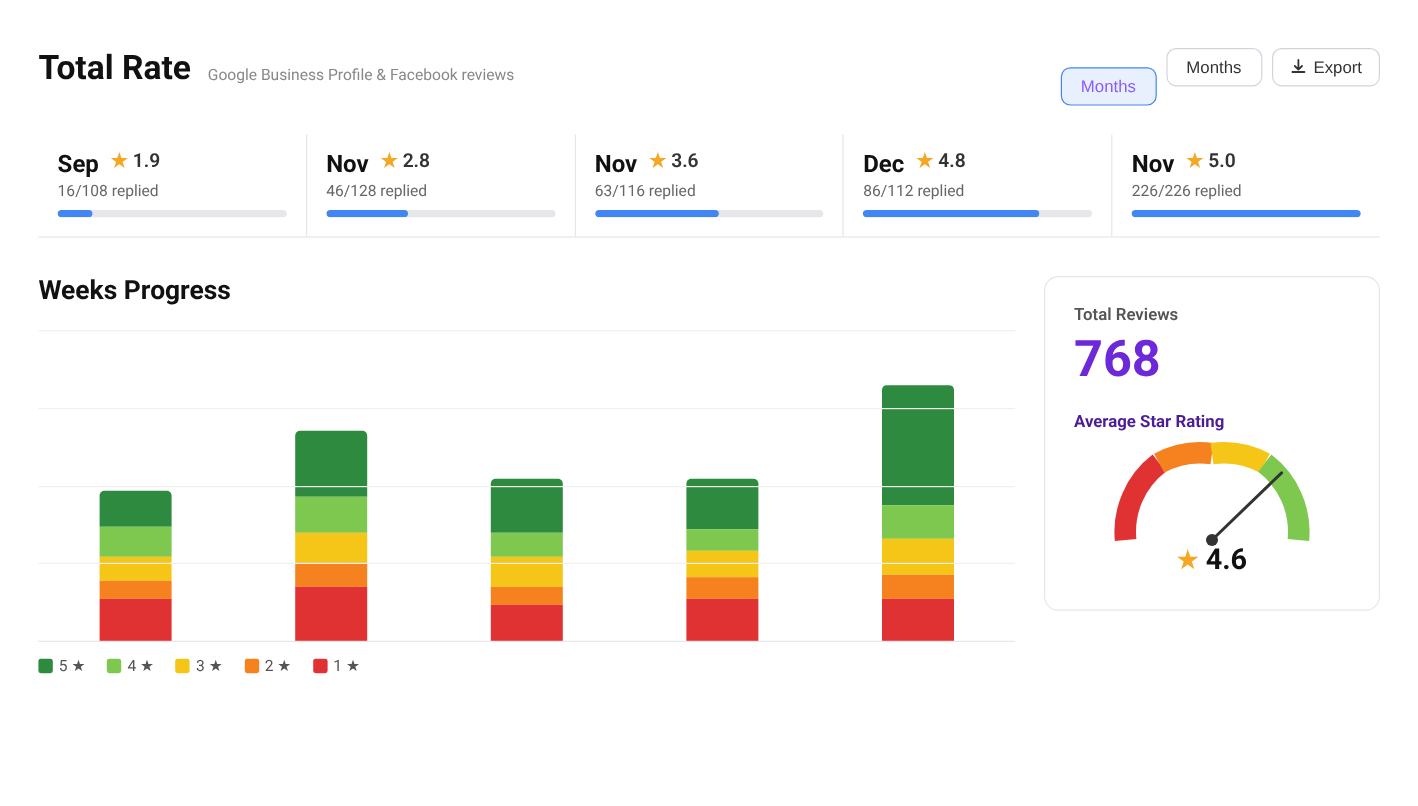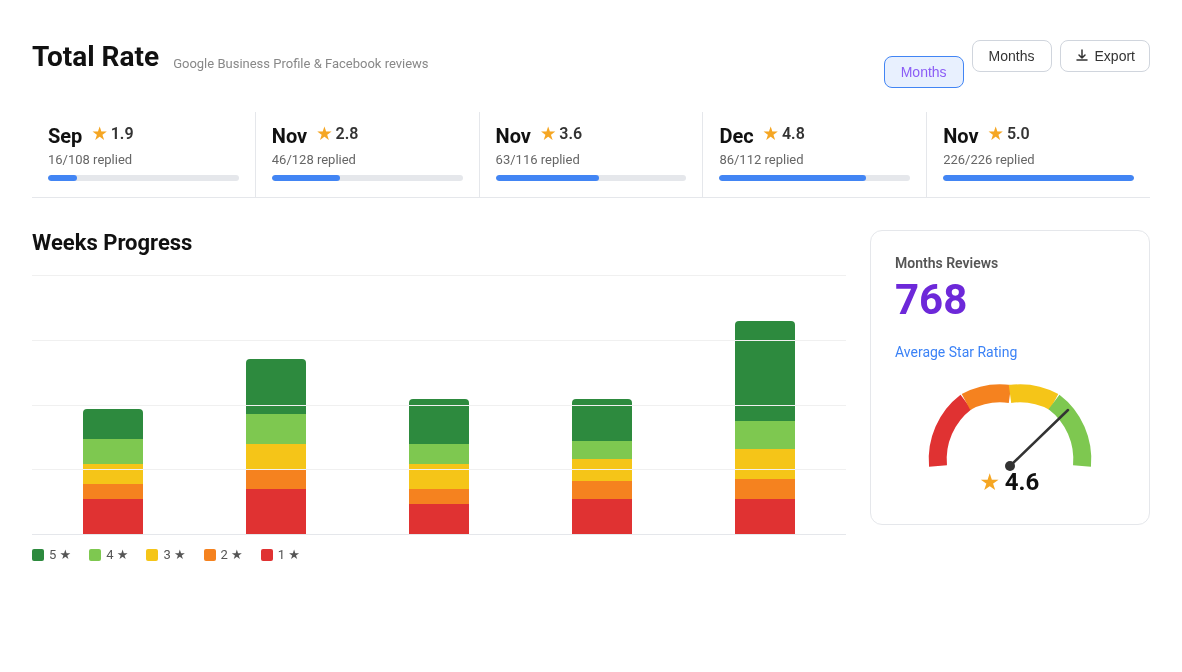--- a/index.html
+++ b/index.html
@@ -216,23 +216,22 @@
       margin-bottom: 4px;
     }
     .total-value {
       font-size: 42px;
       font-weight: 700;
       color: #6d28d9;
       margin-bottom: 20px;
     }
     .avg-label {
       font-size: 14px;
-      font-weight: 400;
-      color: #3b82f6;
-      margin-bottom: 16px;
+      font-weight: 700;
+      color: #4c1d95;
     }
 
     
     .gauge-container {
       display: flex;
       flex-direction: column;
       align-items: center;
     }
     .gauge-svg {
       overflow: visible;
@@ -405,21 +404,21 @@
     <span>2 ★</span>
   </div>
         <div class="legend-item">
     <div class="legend-dot" style="background:#e03232"></div>
     <span>1 ★</span>
   </div>
       </div>
   </div>
 
   <div class="summary-card">
-    <div class="total-label">Months Reviews</div>
+    <div class="total-label">Total Reviews</div>
     <div class="total-value">768</div>
     <div class="avg-label">Average Star Rating</div>
     <div class="gauge-container">
       <svg class="gauge-svg" width="180" height="100" viewBox="0 0 180 100">
 
         <path d="M 18 90 A 72 72 0 0 1 46 26" fill="none" stroke="#e03232" stroke-width="18" stroke-linecap="butt"></path>
         <path d="M 46 26 A 72 72 0 0 1 90 18" fill="none" stroke="#f5821f" stroke-width="18" stroke-linecap="butt"></path>
         <path d="M 90 18 A 72 72 0 0 1 134 26" fill="none" stroke="#f5c518" stroke-width="18" stroke-linecap="butt"></path>
         <path d="M 134 26 A 72 72 0 0 1 162 90" fill="none" stroke="#7ec850" stroke-width="18" stroke-linecap="butt"></path>
 

